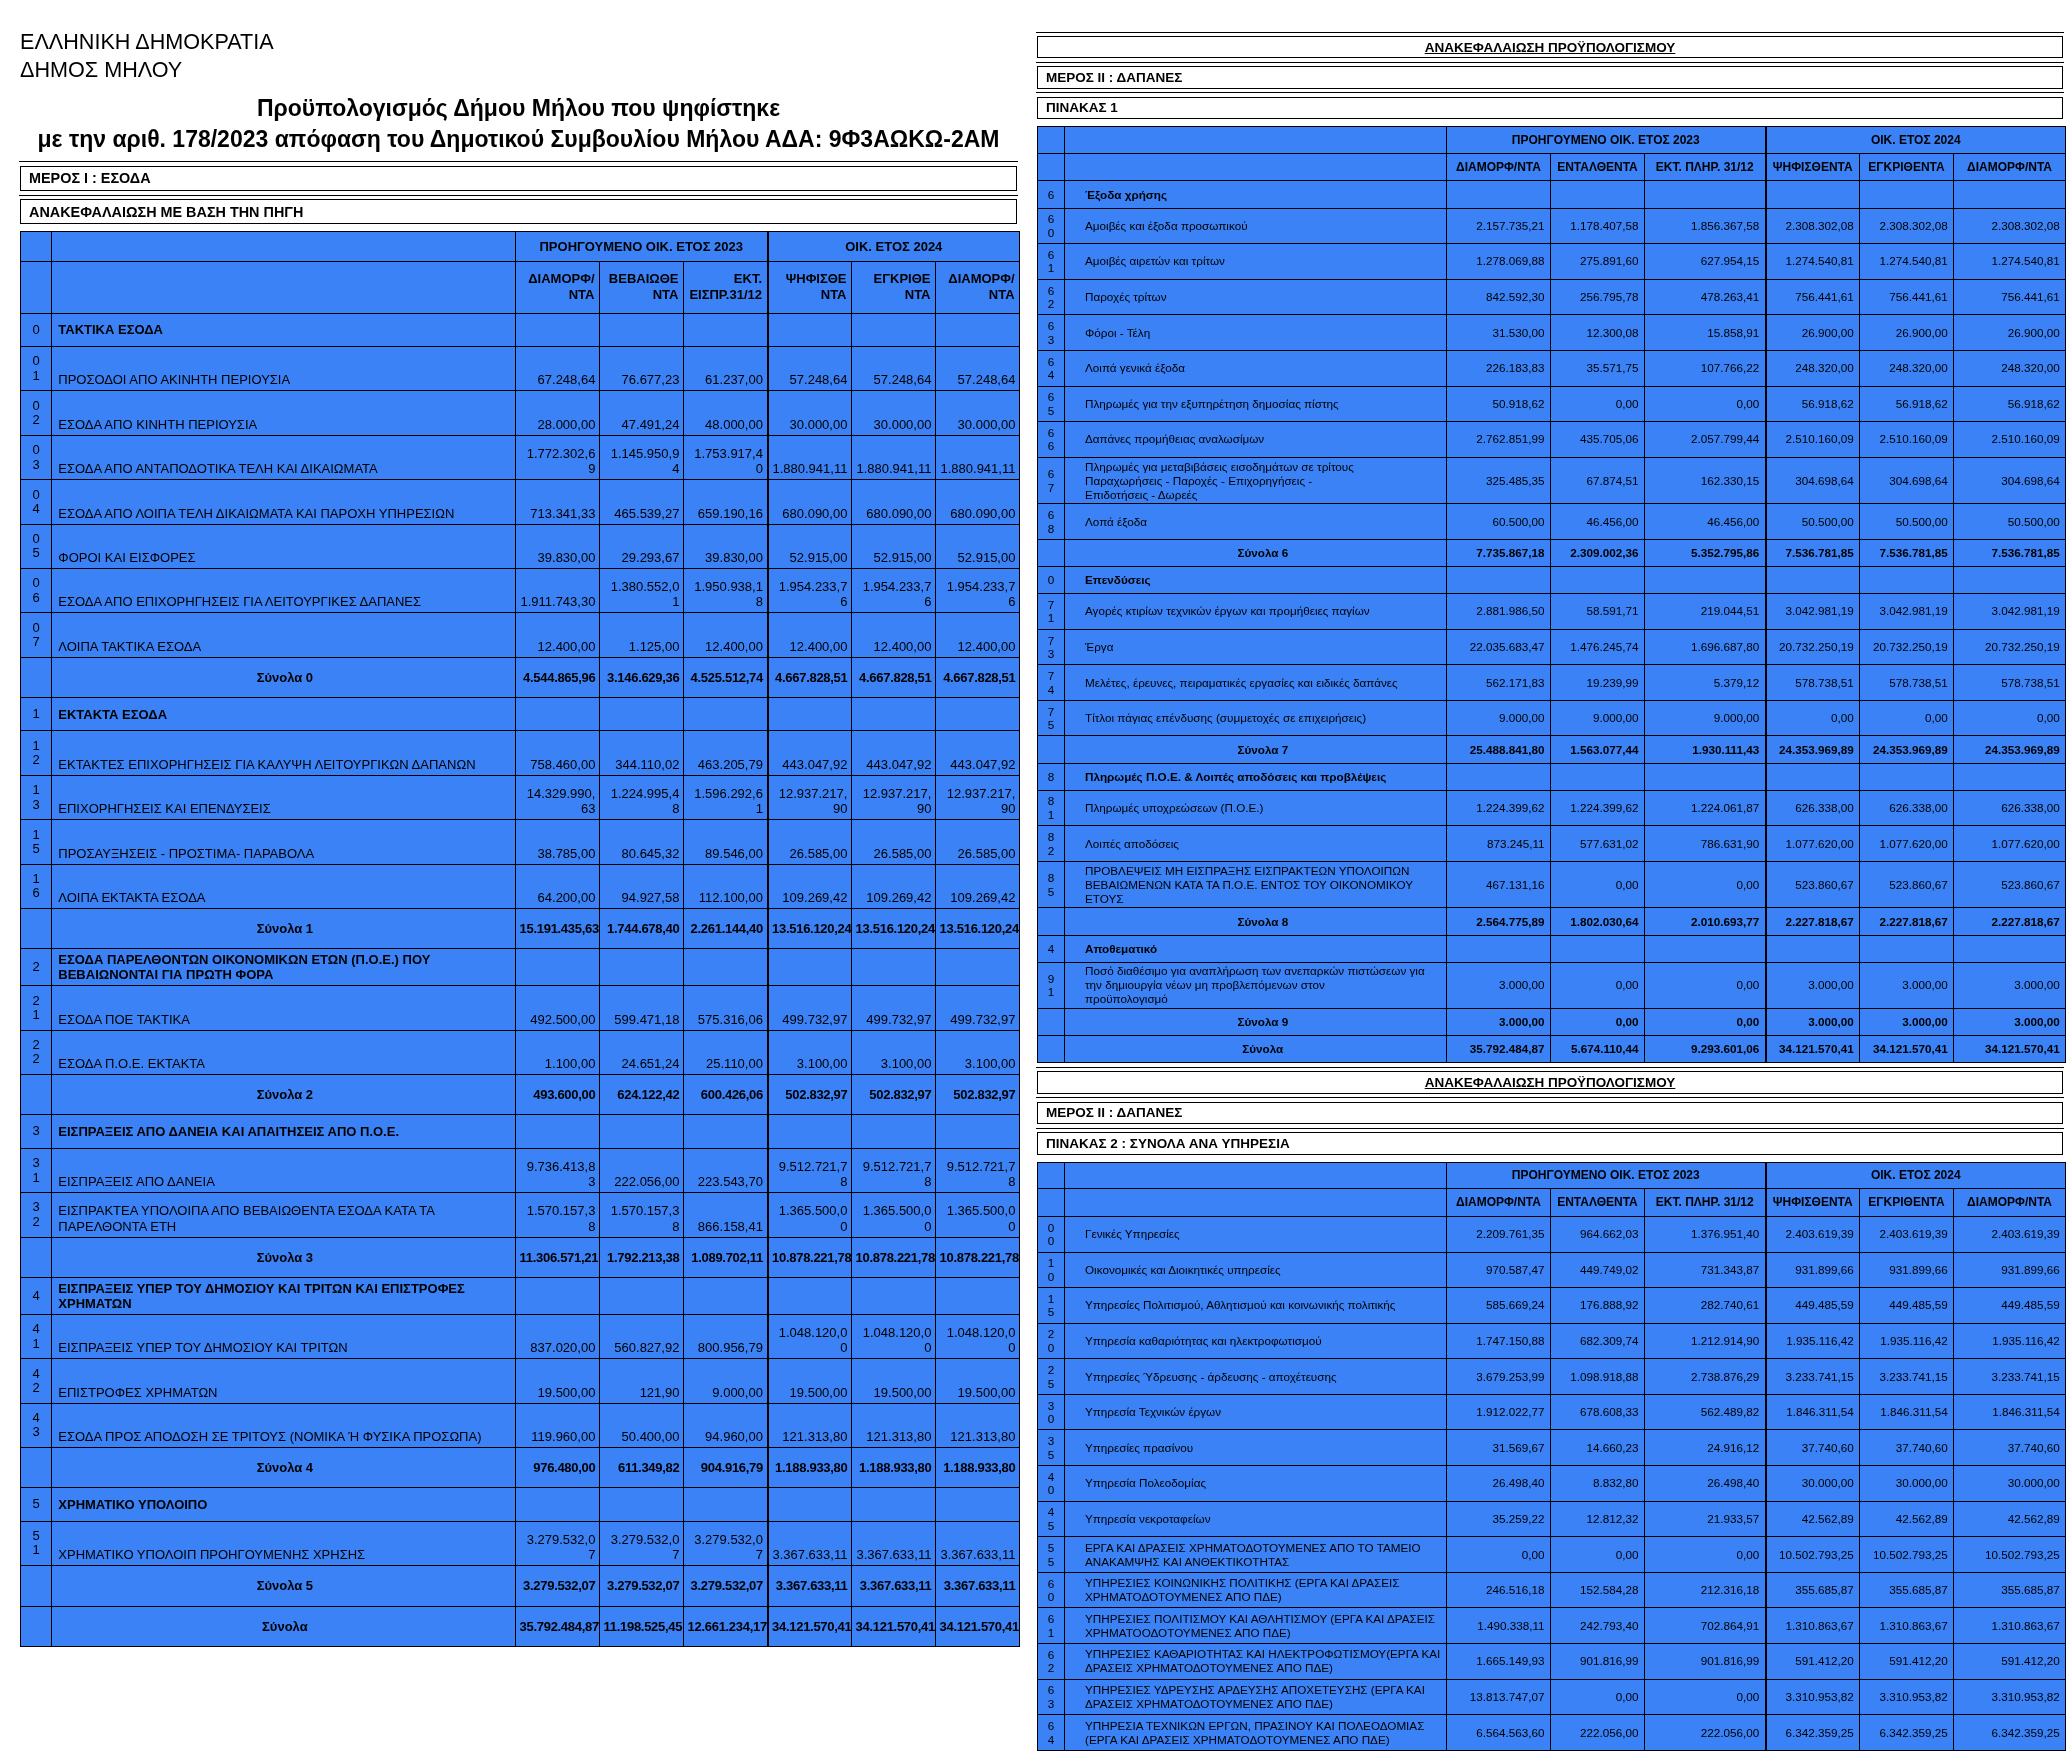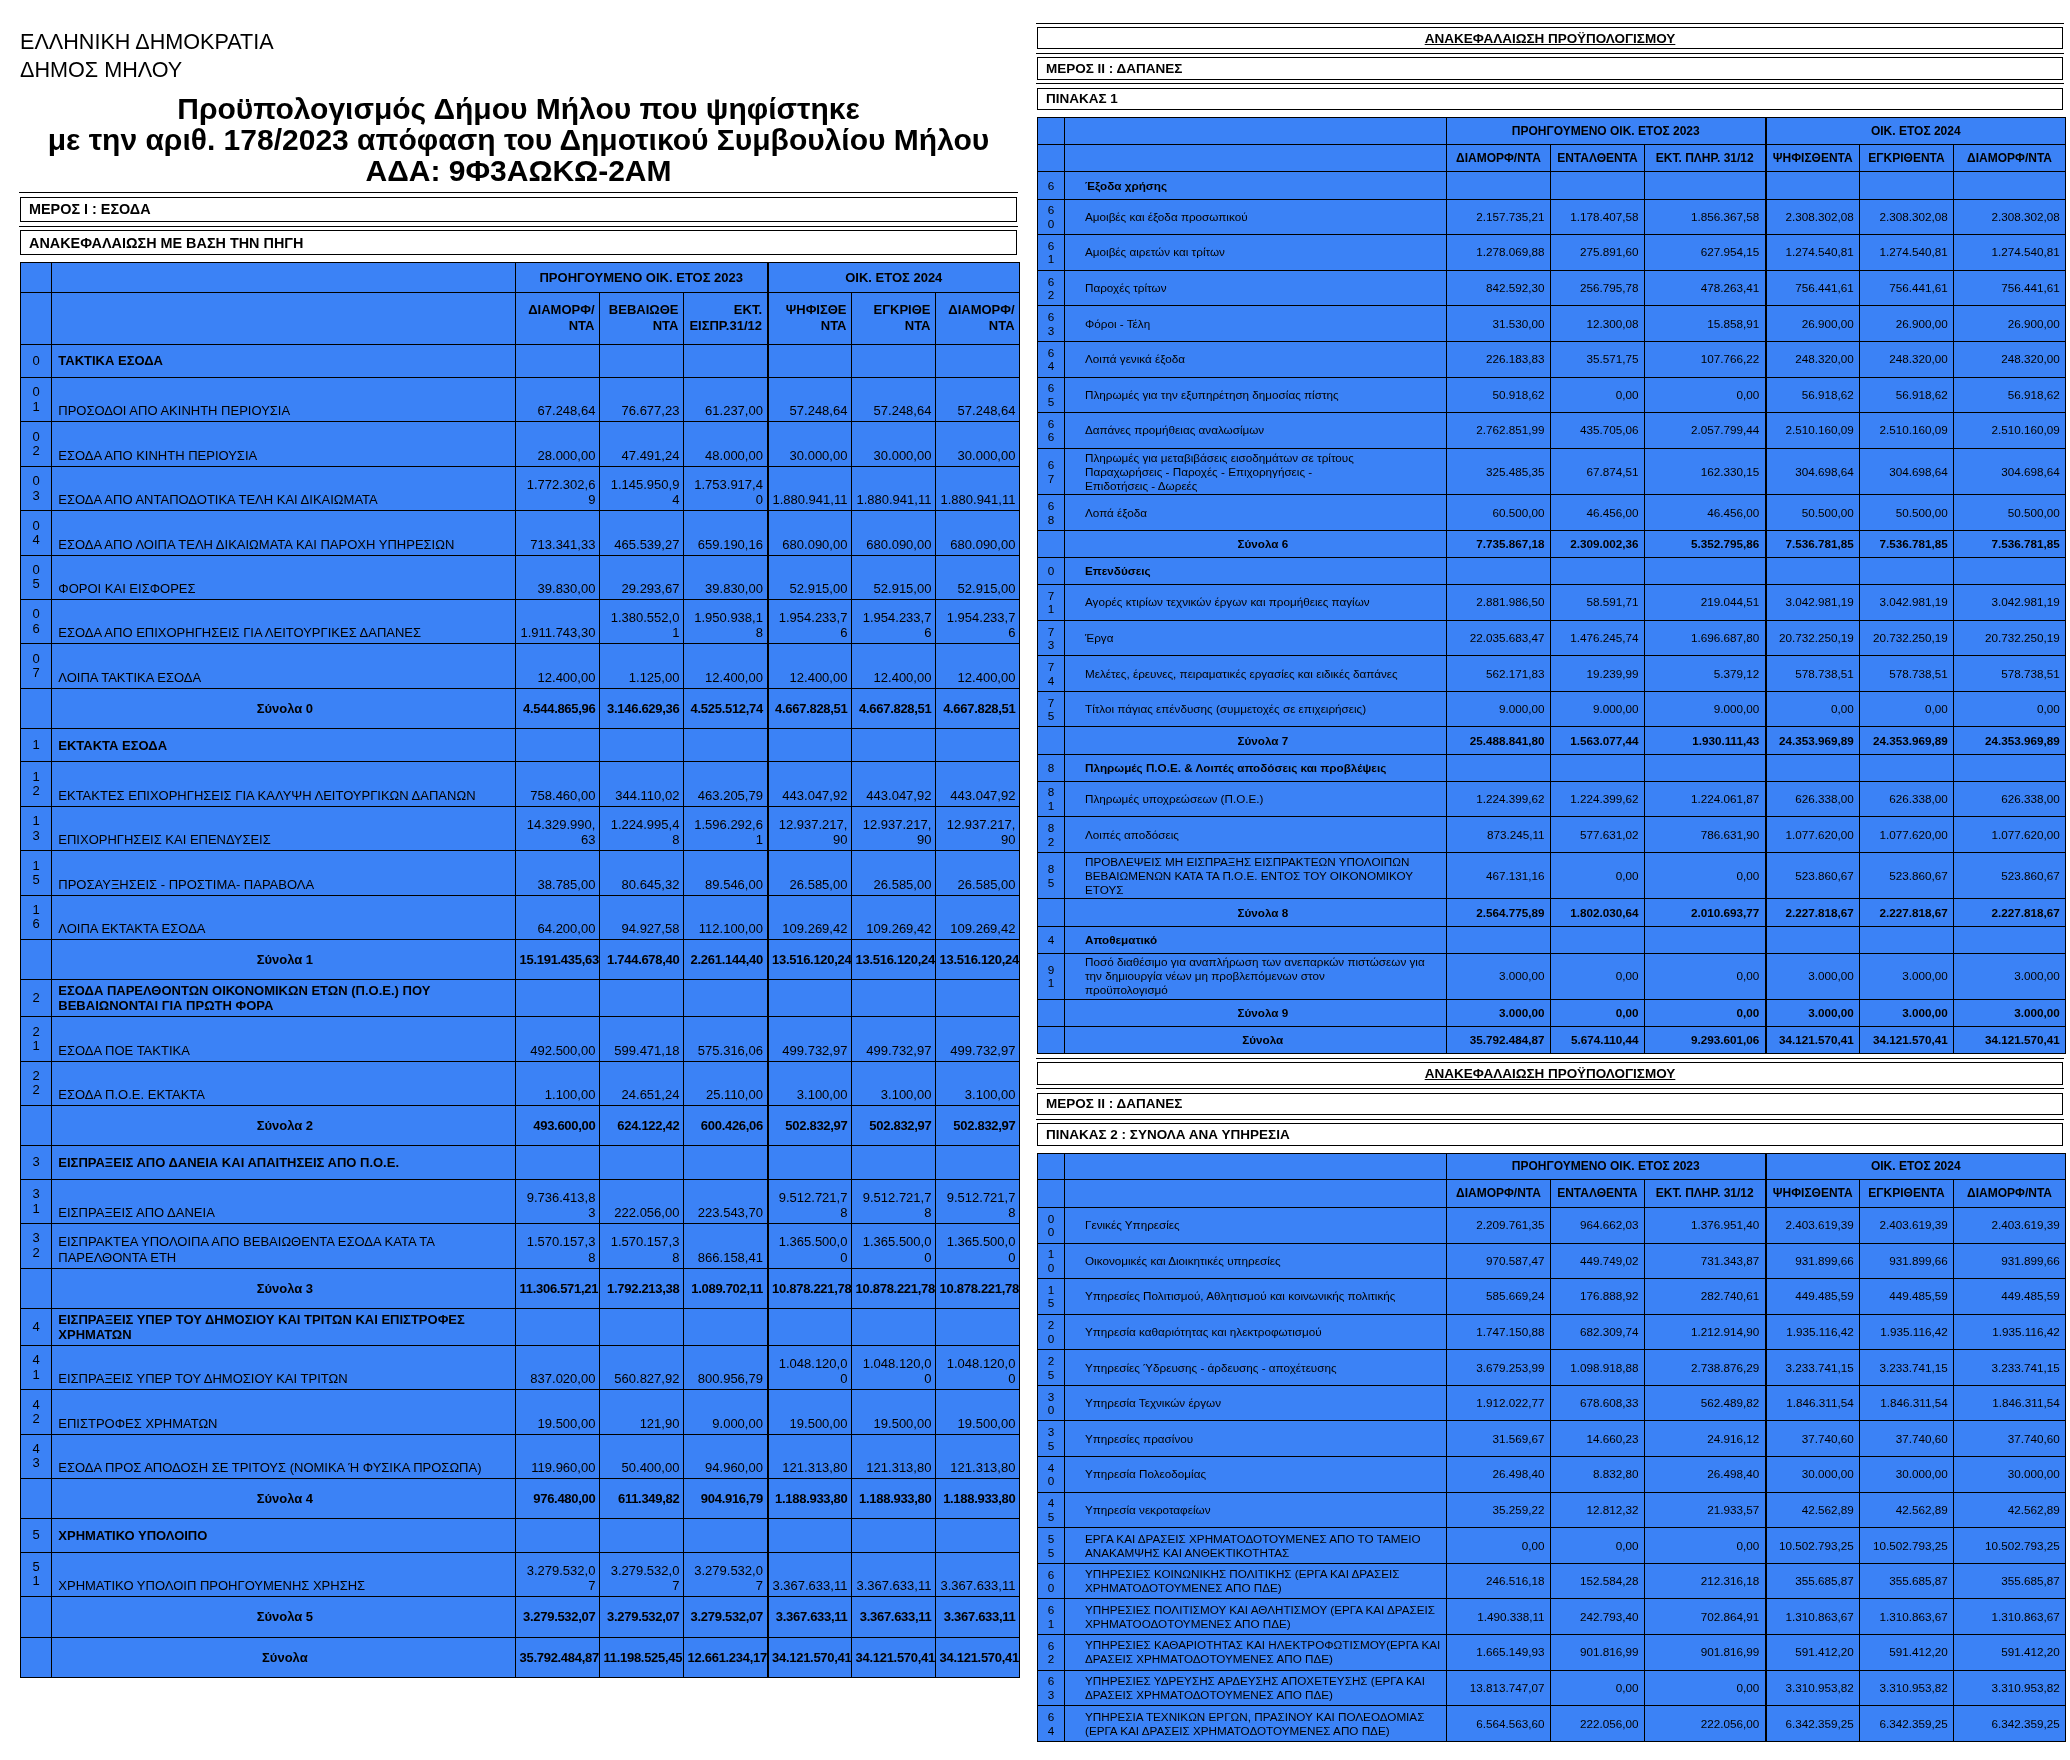--- a/index.html
+++ b/index.html
@@ -1,21 +1,21 @@
 <!DOCTYPE html>
 <html style="font-size:14.4px"><head>
 <meta charset="utf-8">
 <style>
   html,body{margin:0;padding:0;background:#e8e8e8;}
   .page{position:relative;width:2070px;height:1761px;background:#ffffff;
         font-family:"Liberation Sans",sans-serif;color:#000;overflow:hidden;}
   .left-col{position:absolute;left:20px;top:28px;width:997px;}
-  .right-col{position:absolute;left:1037px;top:19px;width:1026px;}
+  .right-col{position:absolute;left:1037px;top:28px;width:1026px;}
   .agency div{font-size:21.6px;line-height:28px;}
-  .doc-title{text-align:center;font-weight:bold;font-size:30px;line-height:31px;margin:9px 0 10.8px 0;}
+  .doc-title{text-align:center;font-weight:bold;font-size:23px;line-height:31px;margin:9px 0 10.8px 0;}
   .band{position:relative;border:1.8px solid #000;font-weight:bold;margin-top:8px;padding:3.6px 8px;font-size:14.4px;background:#fff;}
   .band::before{content:"";position:absolute;left:-1.8px;right:-1.8px;top:-5.4px;border-top:1.8px solid #000;}
   .right-col .band{font-size:13.5px;padding:2.7px 8px;}
   .band.center{text-align:center;}
   .band.center span{text-decoration:underline;}
   table{border-collapse:collapse;table-layout:fixed;margin-top:7.2px;border:1.8px solid #000;background:#3b82f6;}
   .t-left{width:997px;}
   .t-right{width:1026px;}
   td{border:0.9px solid #000;overflow:hidden;}
   

